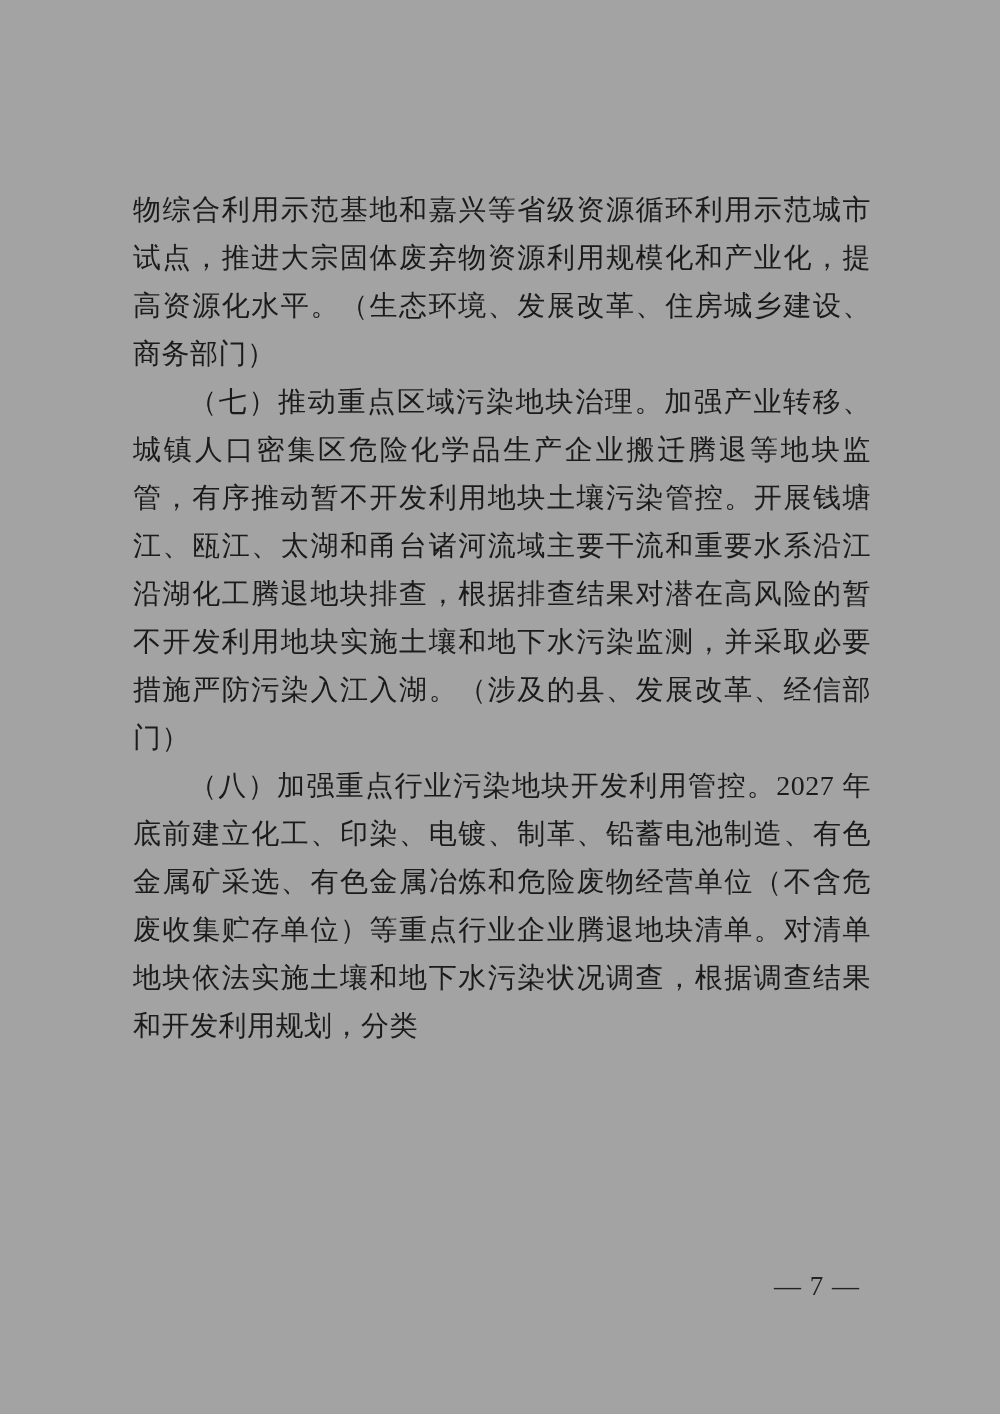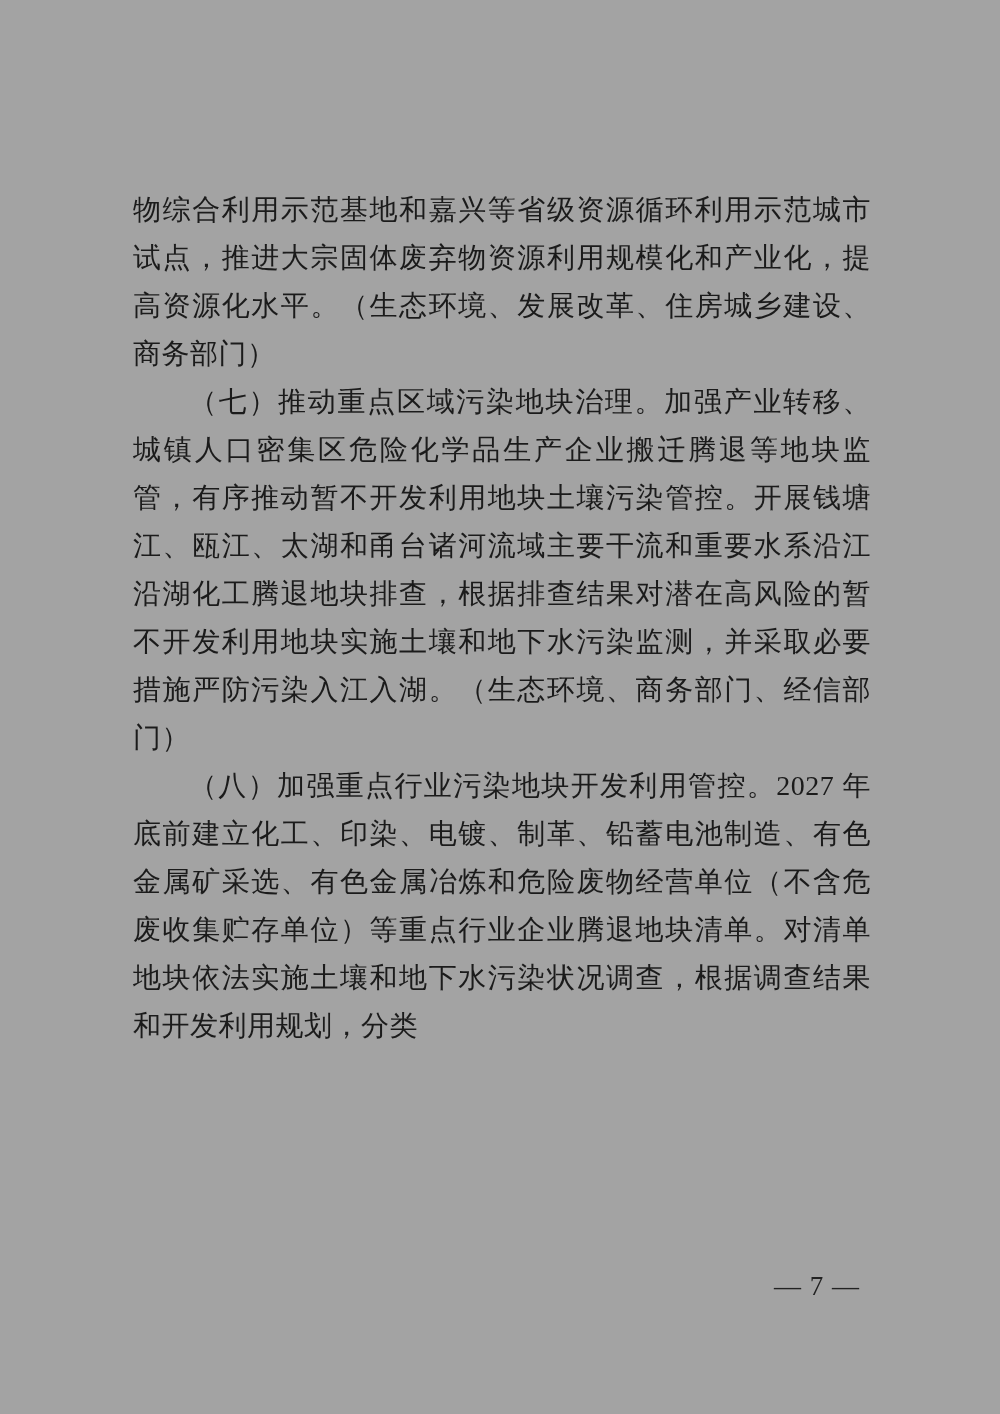--- a/index.html
+++ b/index.html
@@ -49,18 +49,18 @@
     color: #222;
     white-space: pre;
   }
 </style>
 </head>
 <body>
 
 <div class="page">
   <div class="text-block">
     <p>物综合利用示范基地和嘉兴等省级资源循环利用示范城市试点，推进大宗固体废弃物资源利用规模化和产业化，提高资源化水平。（生态环境、发展改革、住房城乡建设、商务部门）</p>
-    <p class="indent">（七）推动重点区域污染地块治理。加强产业转移、城镇人口密集区危险化学品生产企业搬迁腾退等地块监管，有序推动暂不开发利用地块土壤污染管控。开展钱塘江、瓯江、太湖和甬台诸河流域主要干流和重要水系沿江沿湖化工腾退地块排查，根据排查结果对潜在高风险的暂不开发利用地块实施土壤和地下水污染监测，并采取必要措施严防污染入江入湖。（生态环境、商务部门、经信部门）</p>
+    <p class="indent">（七）推动重点区域污染地块治理。加强产业转移、城镇人口密集区危险化学品生产企业搬迁腾退等地块监管，有序推动暂不开发利用地块土壤污染管控。开展钱塘江、瓯江、太湖和甬台诸河流域主要干流和重要水系沿江沿湖化工腾退地块排查，根据排查结果对潜在高风险的暂不开发利用地块实施土壤和地下水污染监测，并采取必要措施严防污染入江入湖。（涉及的县、发展改革、经信部门）</p>
     <p class="indent">（八）加强重点行业污染地块开发利用管控。2027 年底前建立化工、印染、电镀、制革、铅蓄电池制造、有色金属矿采选、有色金属冶炼和危险废物经营单位（不含危废收集贮存单位）等重点行业企业腾退地块清单。对清单地块依法实施土壤和地下水污染状况调查，根据调查结果和开发利用规划，分类</p>
   </div>
 
   <div class="page-number">— 7 —</div>
 </div>
 
 </body></html>

